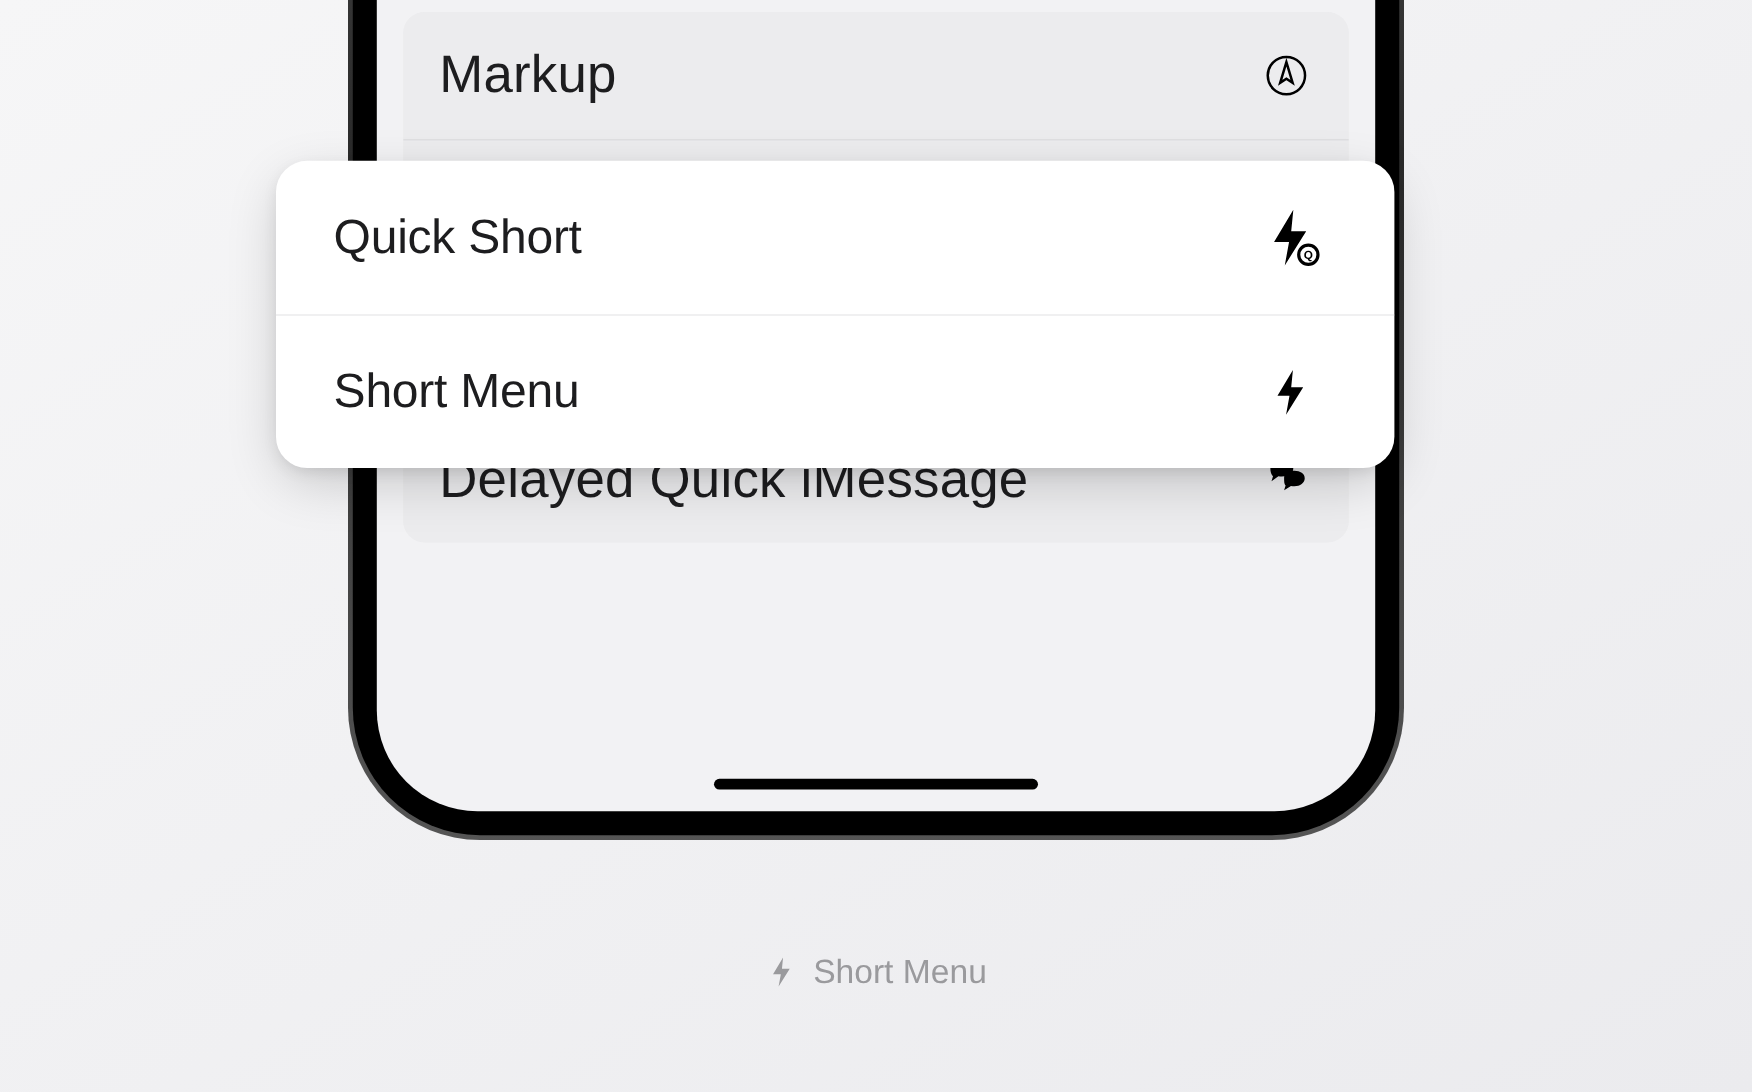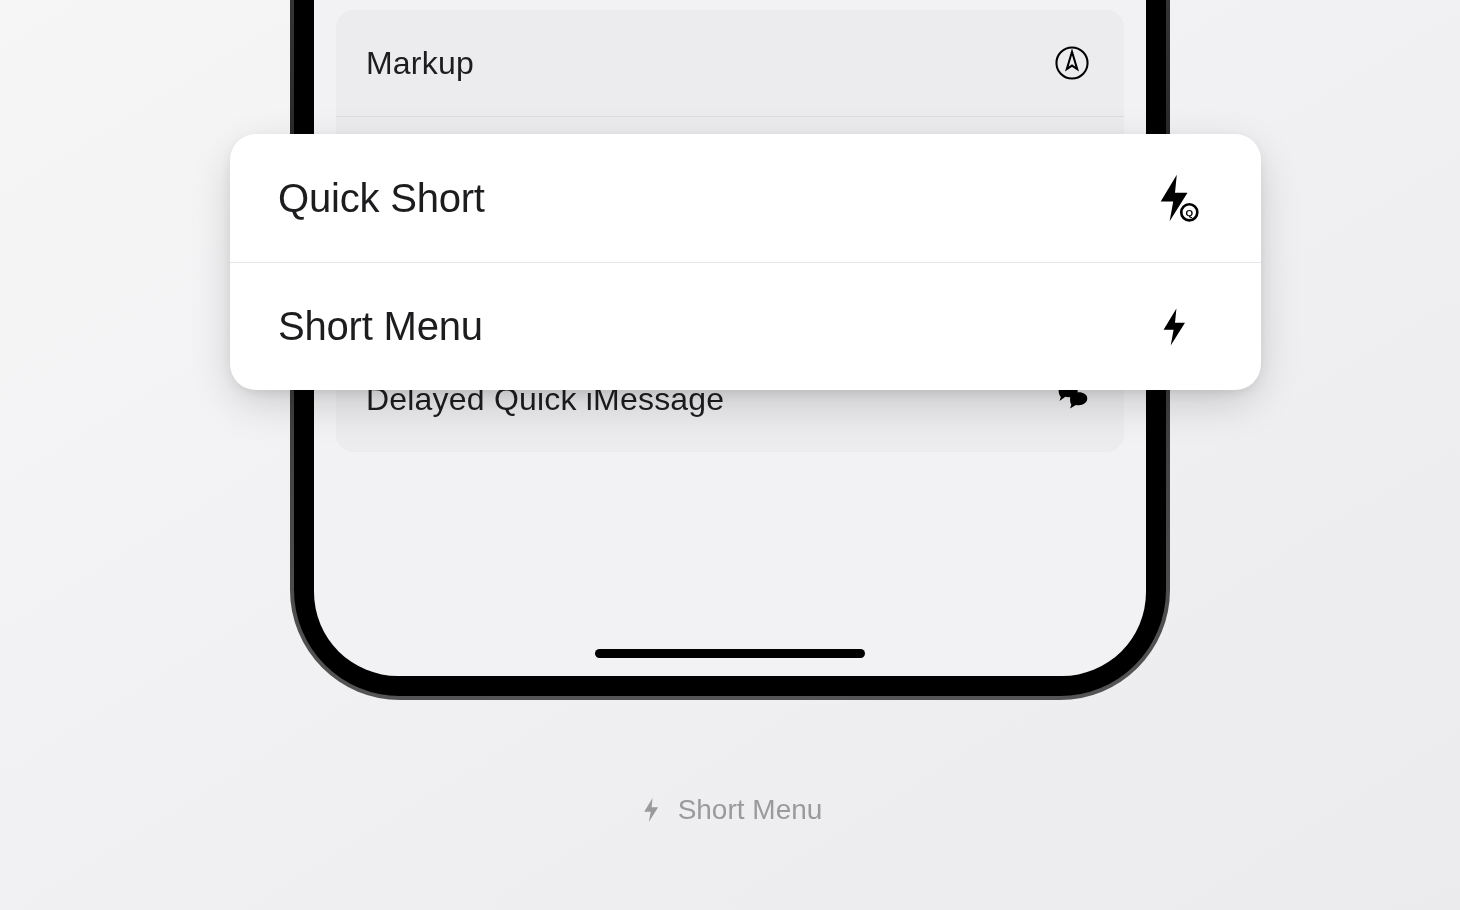--- a/index.html
+++ b/index.html
@@ -64,21 +64,21 @@
     position:absolute;
     left:22px; right:22px; top:416px; 
     border-radius:18px;
     overflow:hidden;
     background:var(--row-bg);
   }
   .row{
     display:flex;align-items:center;justify-content:space-between;
     padding:0 30px;
     height:106px;
-    font-size:32px;
+    font-size:44px;
     color:var(--text);
     letter-spacing:0.2px;
     background:var(--row-bg);
     border-top:1px solid var(--row-divider);
     text-align:right;
   }
   .row:first-child{border-top:none;}
   .row .icon{width:44px;height:44px;display:flex;align-items:center;justify-content:center;}
 
   .spacer-row{
@@ -93,21 +93,21 @@
     transform:translateX(-50%);
     width:270px;height:9px;
     border-radius:5px;
     background:#000;
   }
 
   
   .popup{
     position:absolute;
     left:230px; top:134px;
-    width:1031px;
+    width:932px;
     background:var(--card-bg);
     border-radius:26px;
     box-shadow:0 14px 46px -6px var(--shadow), 0 4px 14px -4px rgba(0,0,0,0.12);
     overflow:hidden;
   }
   .popup .prow{
     display:flex;align-items:center;justify-content:space-between;
     height:128px;
     padding:0 58px 0 48px;
     font-size:40px;

